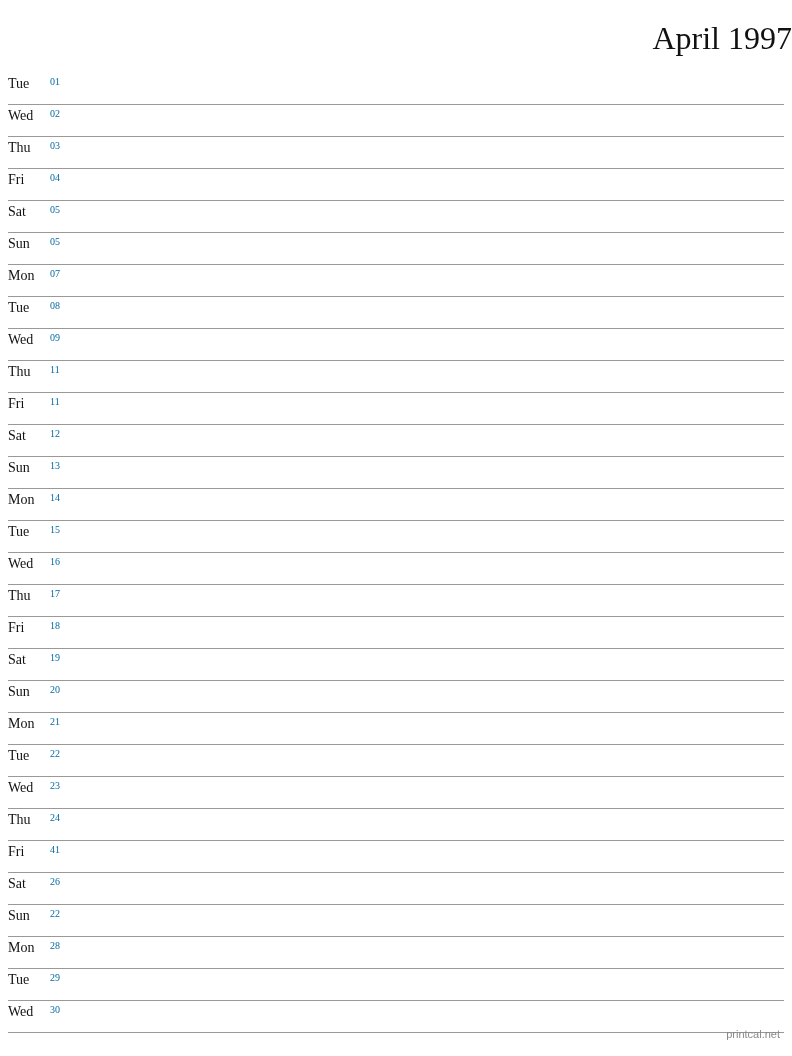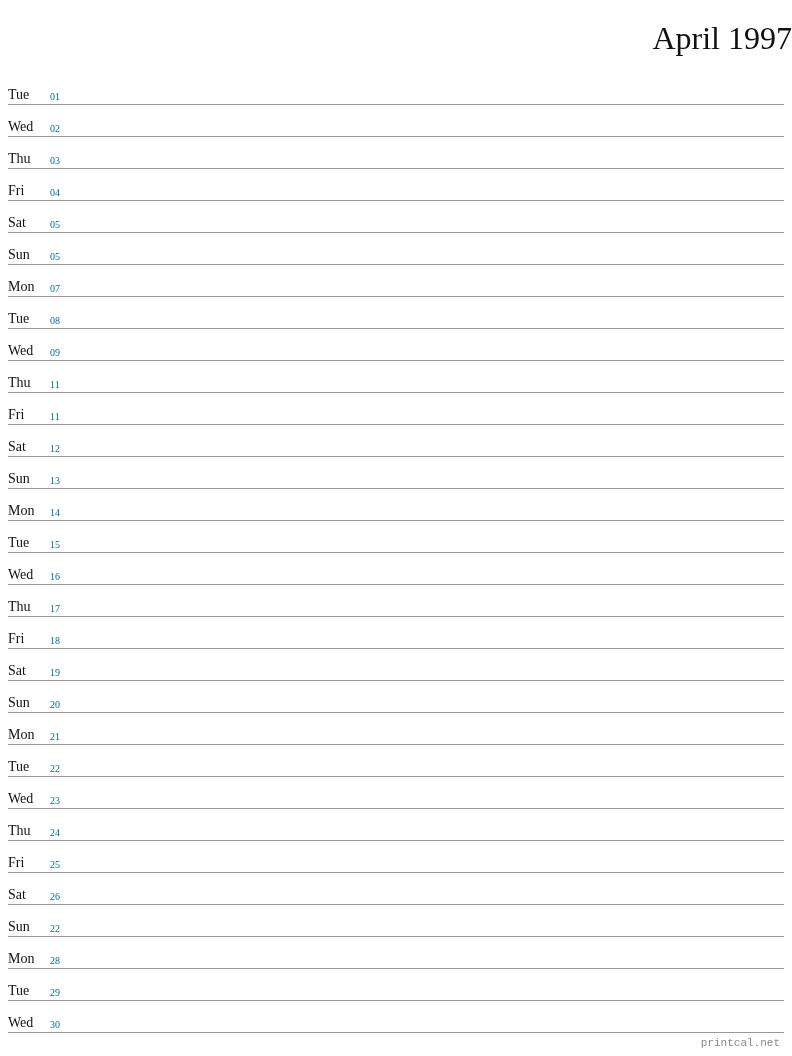--- a/index.html
+++ b/index.html
@@ -23,21 +23,21 @@
       padding: 20px 0 16px 0;
       color: #111;
     }
 
     .calendar-container {
       padding: 0 8px;
     }
 
     .day-row {
       display: flex;
-      align-items: flex-end;
+      align-items: flex-start;
       padding-bottom: 2px;
       border-bottom: 1px solid #999;
       margin-bottom: 0;
       min-height: 32px;
       padding-top: 4px;
     }
 
     .day-name {
       width: 42px;
       font-size: 14px;
@@ -57,25 +57,25 @@
     }
 
     .day-line {
       flex: 1;
       height: 1px;
       
     }
 
     .footer {
       position: absolute;
-      bottom: 7px;
+      bottom: 16px;
       right: 12px;
       font-size: 11px;
       color: #888;
-      font-family: Liberation Mono, monospace;
+      font-family: Liberation Sans, sans-serif;
     }
   </style>
 </head>
 <body>
 
 <h1 class="page-title">April 1997</h1>
 
 <div class="calendar-container" id="calendar">
     <div class="day-row">
       <span class="day-name">Tue</span>
@@ -192,21 +192,21 @@
       <span class="day-number">23</span>
       <span class="day-line"></span>
     </div>
     <div class="day-row">
       <span class="day-name">Thu</span>
       <span class="day-number">24</span>
       <span class="day-line"></span>
     </div>
     <div class="day-row">
       <span class="day-name">Fri</span>
-      <span class="day-number">25</span>
+      <span class="day-number">41</span>
       <span class="day-line"></span>
     </div>
     <div class="day-row">
       <span class="day-name">Sat</span>
       <span class="day-number">26</span>
       <span class="day-line"></span>
     </div>
     <div class="day-row">
       <span class="day-name">Sun</span>
       <span class="day-number">22</span>

